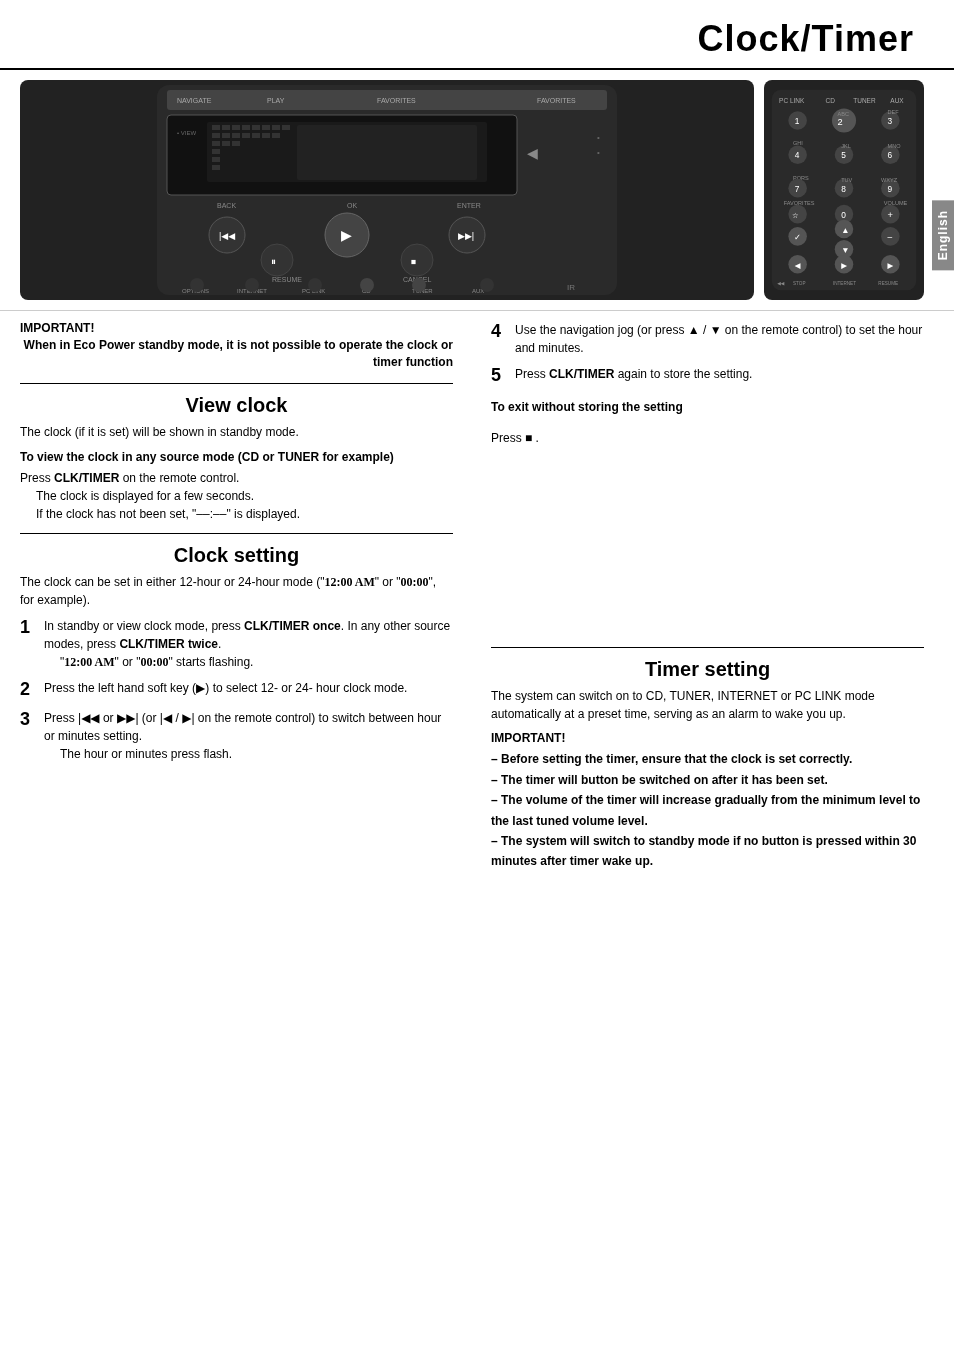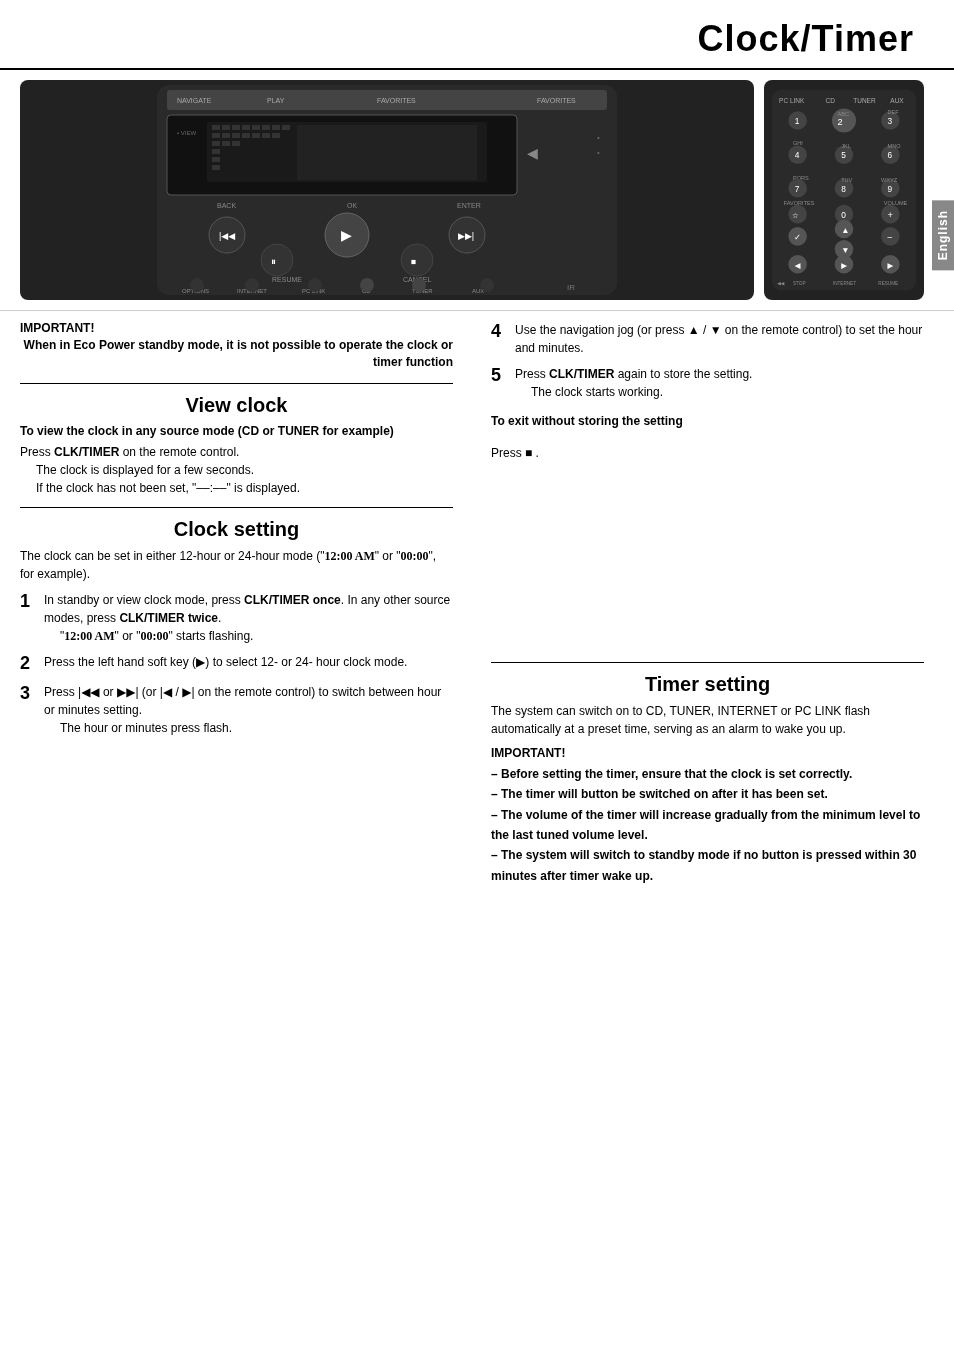--- a/index.html
+++ b/index.html
@@ -355,20 +355,21 @@
     <div class="left-col">
 
       <div class="important-box">
         <div class="imp-label">IMPORTANT!</div>
         <p>When in Eco Power standby mode, it is not possible to operate the clock or timer function</p>
       </div>
 
       <hr class="divider">
 
       <div class="section-title">View clock</div>
+      <p class="section-text">The clock (if it is set) will be shown in standby mode.</p>
 
       <div class="sub-heading">To view the clock in any source mode (CD or TUNER for example)</div>
       <p class="section-text">
         Press <strong>CLK/TIMER</strong> on the remote control.<br>
         <span style="padding-left:16px;">The clock is displayed for a few seconds.</span><br>
         <span style="padding-left:16px;">If the clock has not been set, "––:––" is displayed.</span>
       </p>
 
       <hr class="divider">
 
@@ -404,33 +405,32 @@
 
       <div class="numbered-item" style="margin-top:0;">
         <div class="num">4</div>
         <div class="num-content">Use the navigation jog (or press ▲ / ▼ on the remote control) to set the hour and minutes.</div>
       </div>
 
       <div class="numbered-item">
         <div class="num">5</div>
         <div class="num-content">
           Press <strong>CLK/TIMER</strong> again to store the setting.
-          <div style="padding-left:16px;">The clock starts working.</div>
         </div>
       </div>
 
       <div class="to-exit">
         <div class="sub-heading">To exit without storing the setting</div>
         <p class="section-text">Press ■ .</p>
       </div>
 
       <hr class="divider" style="margin-top: 200px;">
 
       <div class="section-title">Timer setting</div>
-      <p class="section-text">The system can switch on to CD, TUNER, INTERNET or PC LINK flash automatically at a preset time, serving as an alarm to wake you up.</p>
+      <p class="section-text">The system can switch on to CD, TUNER, INTERNET or PC LINK mode automatically at a preset time, serving as an alarm to wake you up.</p>
 
       <div class="timer-important">
         <div class="imp-label">IMPORTANT!</div>
         <p style="font-weight:bold;font-size:12px;line-height:1.7;">
           <span>– Before setting the timer, ensure that the clock is set correctly.</span><br>
           <span>– The timer will button be switched on after it has been set.</span><br>
           <span>– The volume of the timer will increase gradually from the minimum level to the last tuned volume level.</span><br>
           <span>– The system will switch to standby mode if no button is pressed within 30 minutes after timer wake up.</span>
         </p>
       </div>

